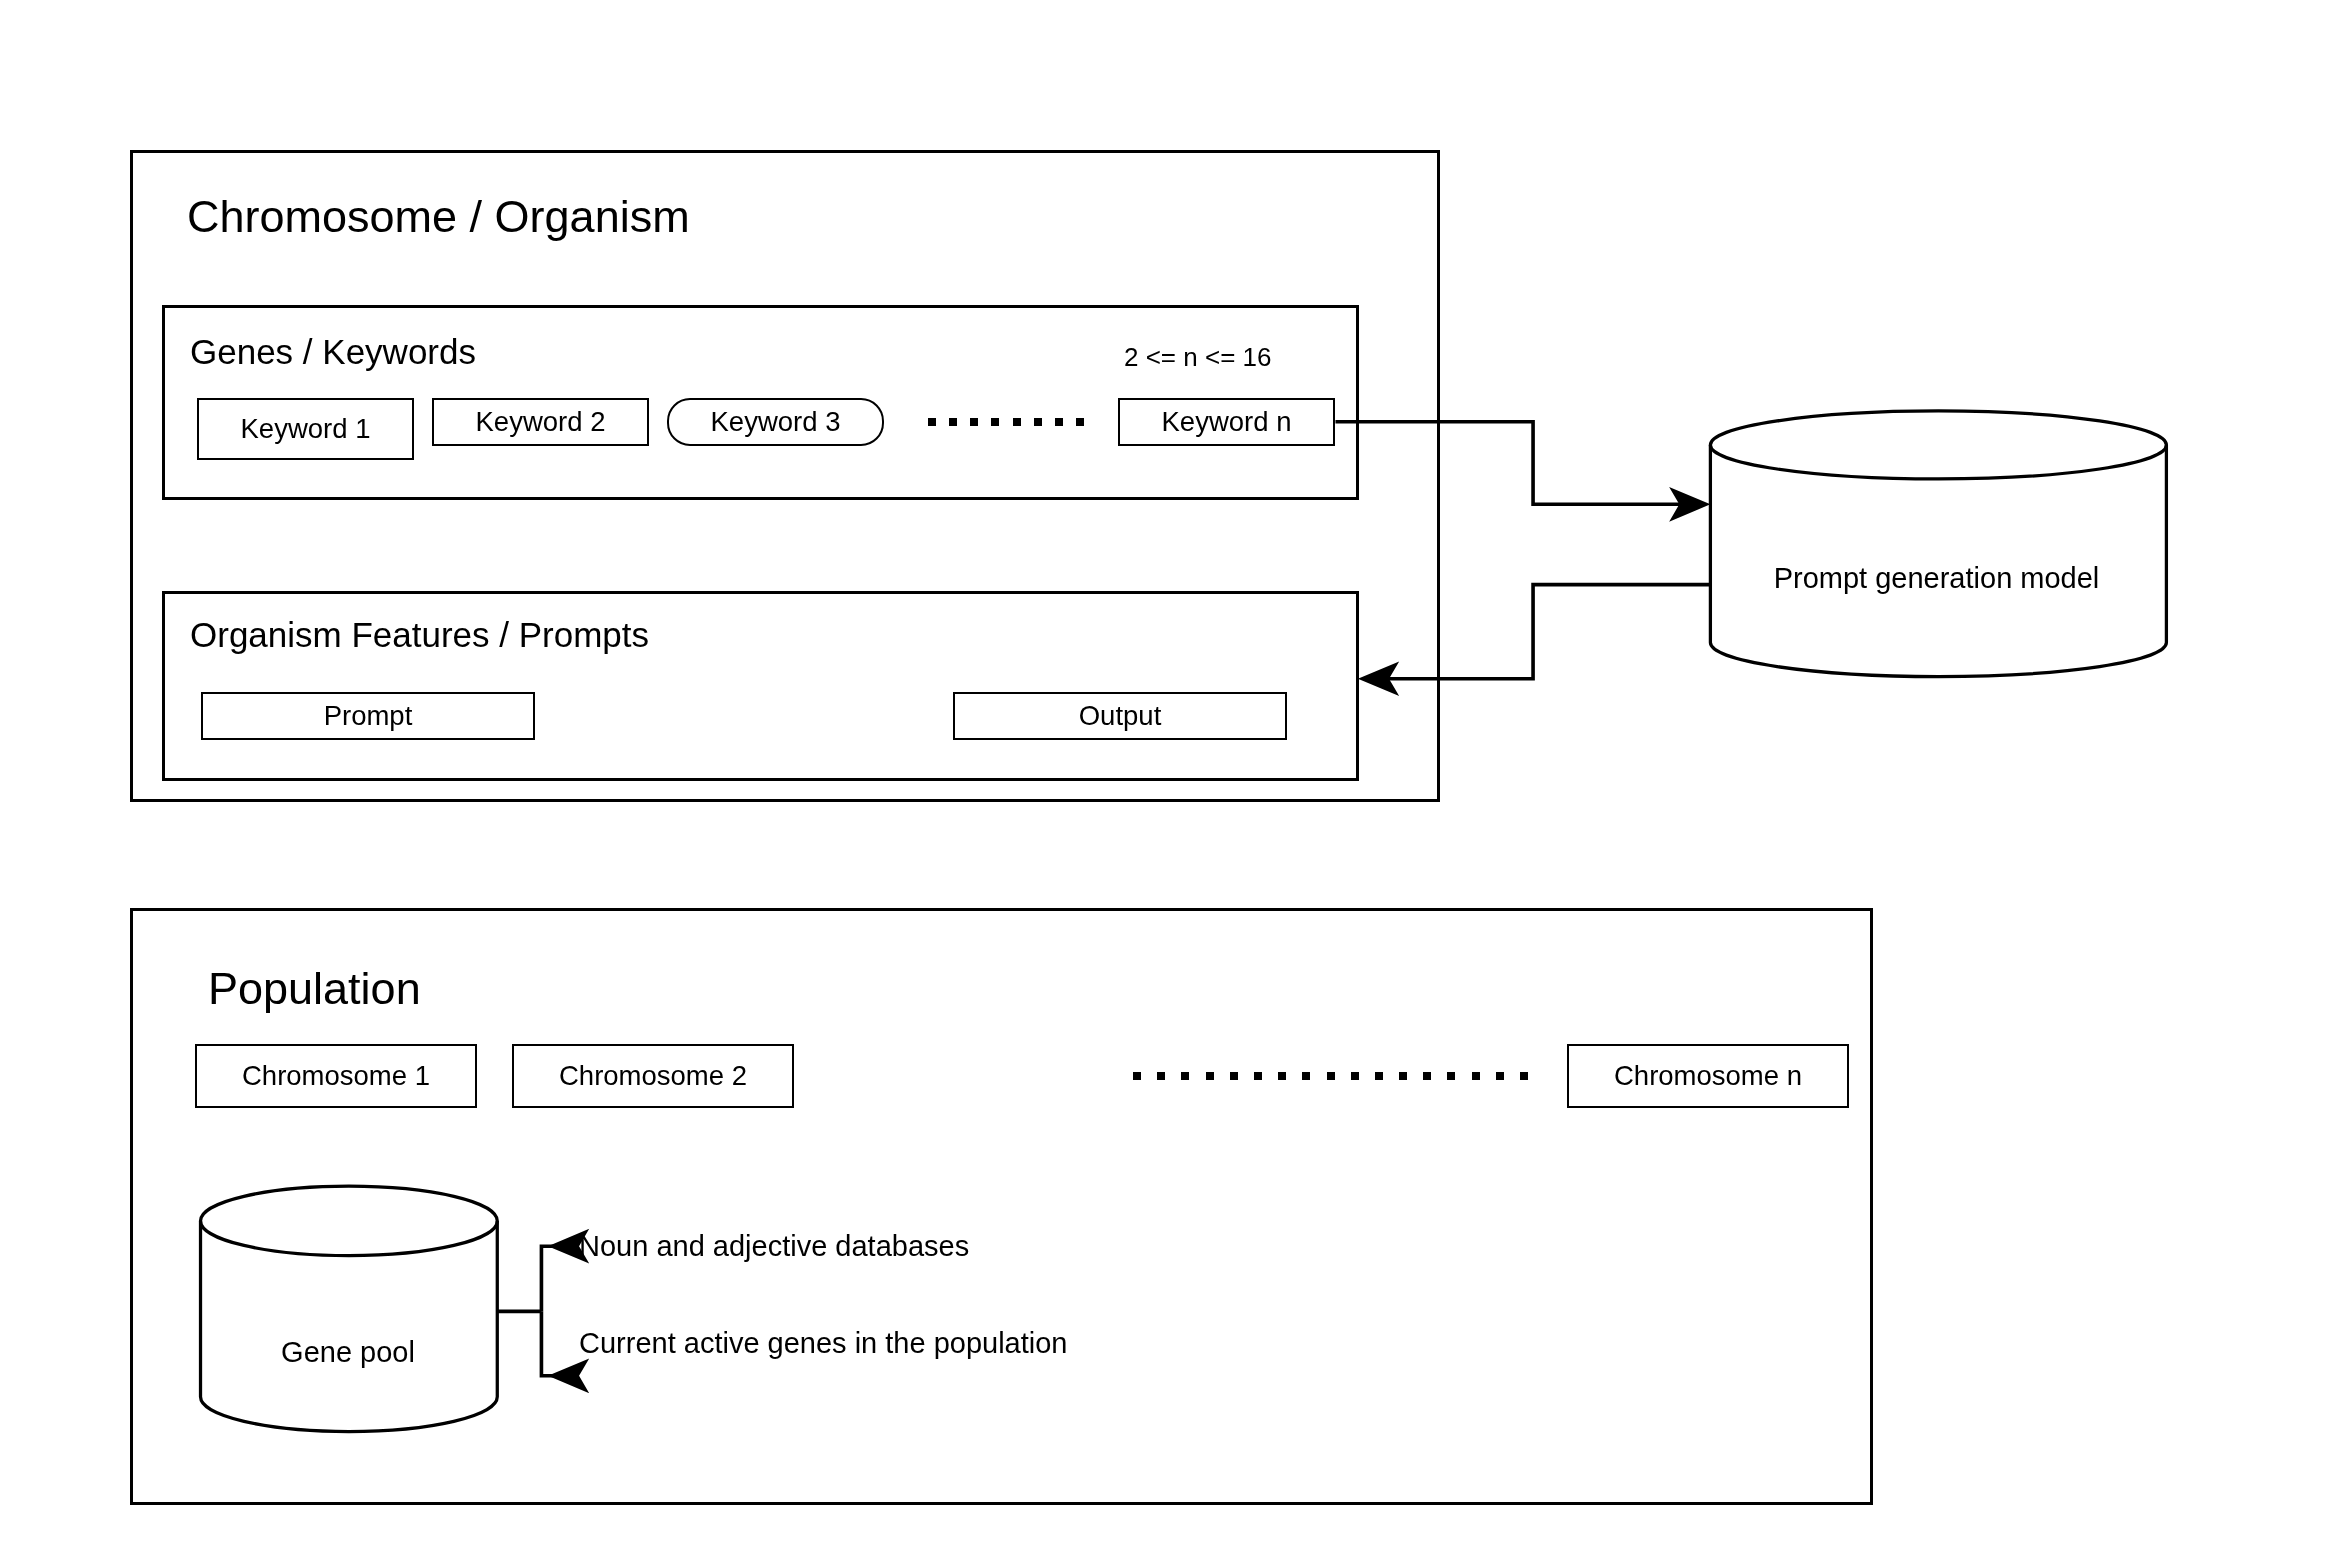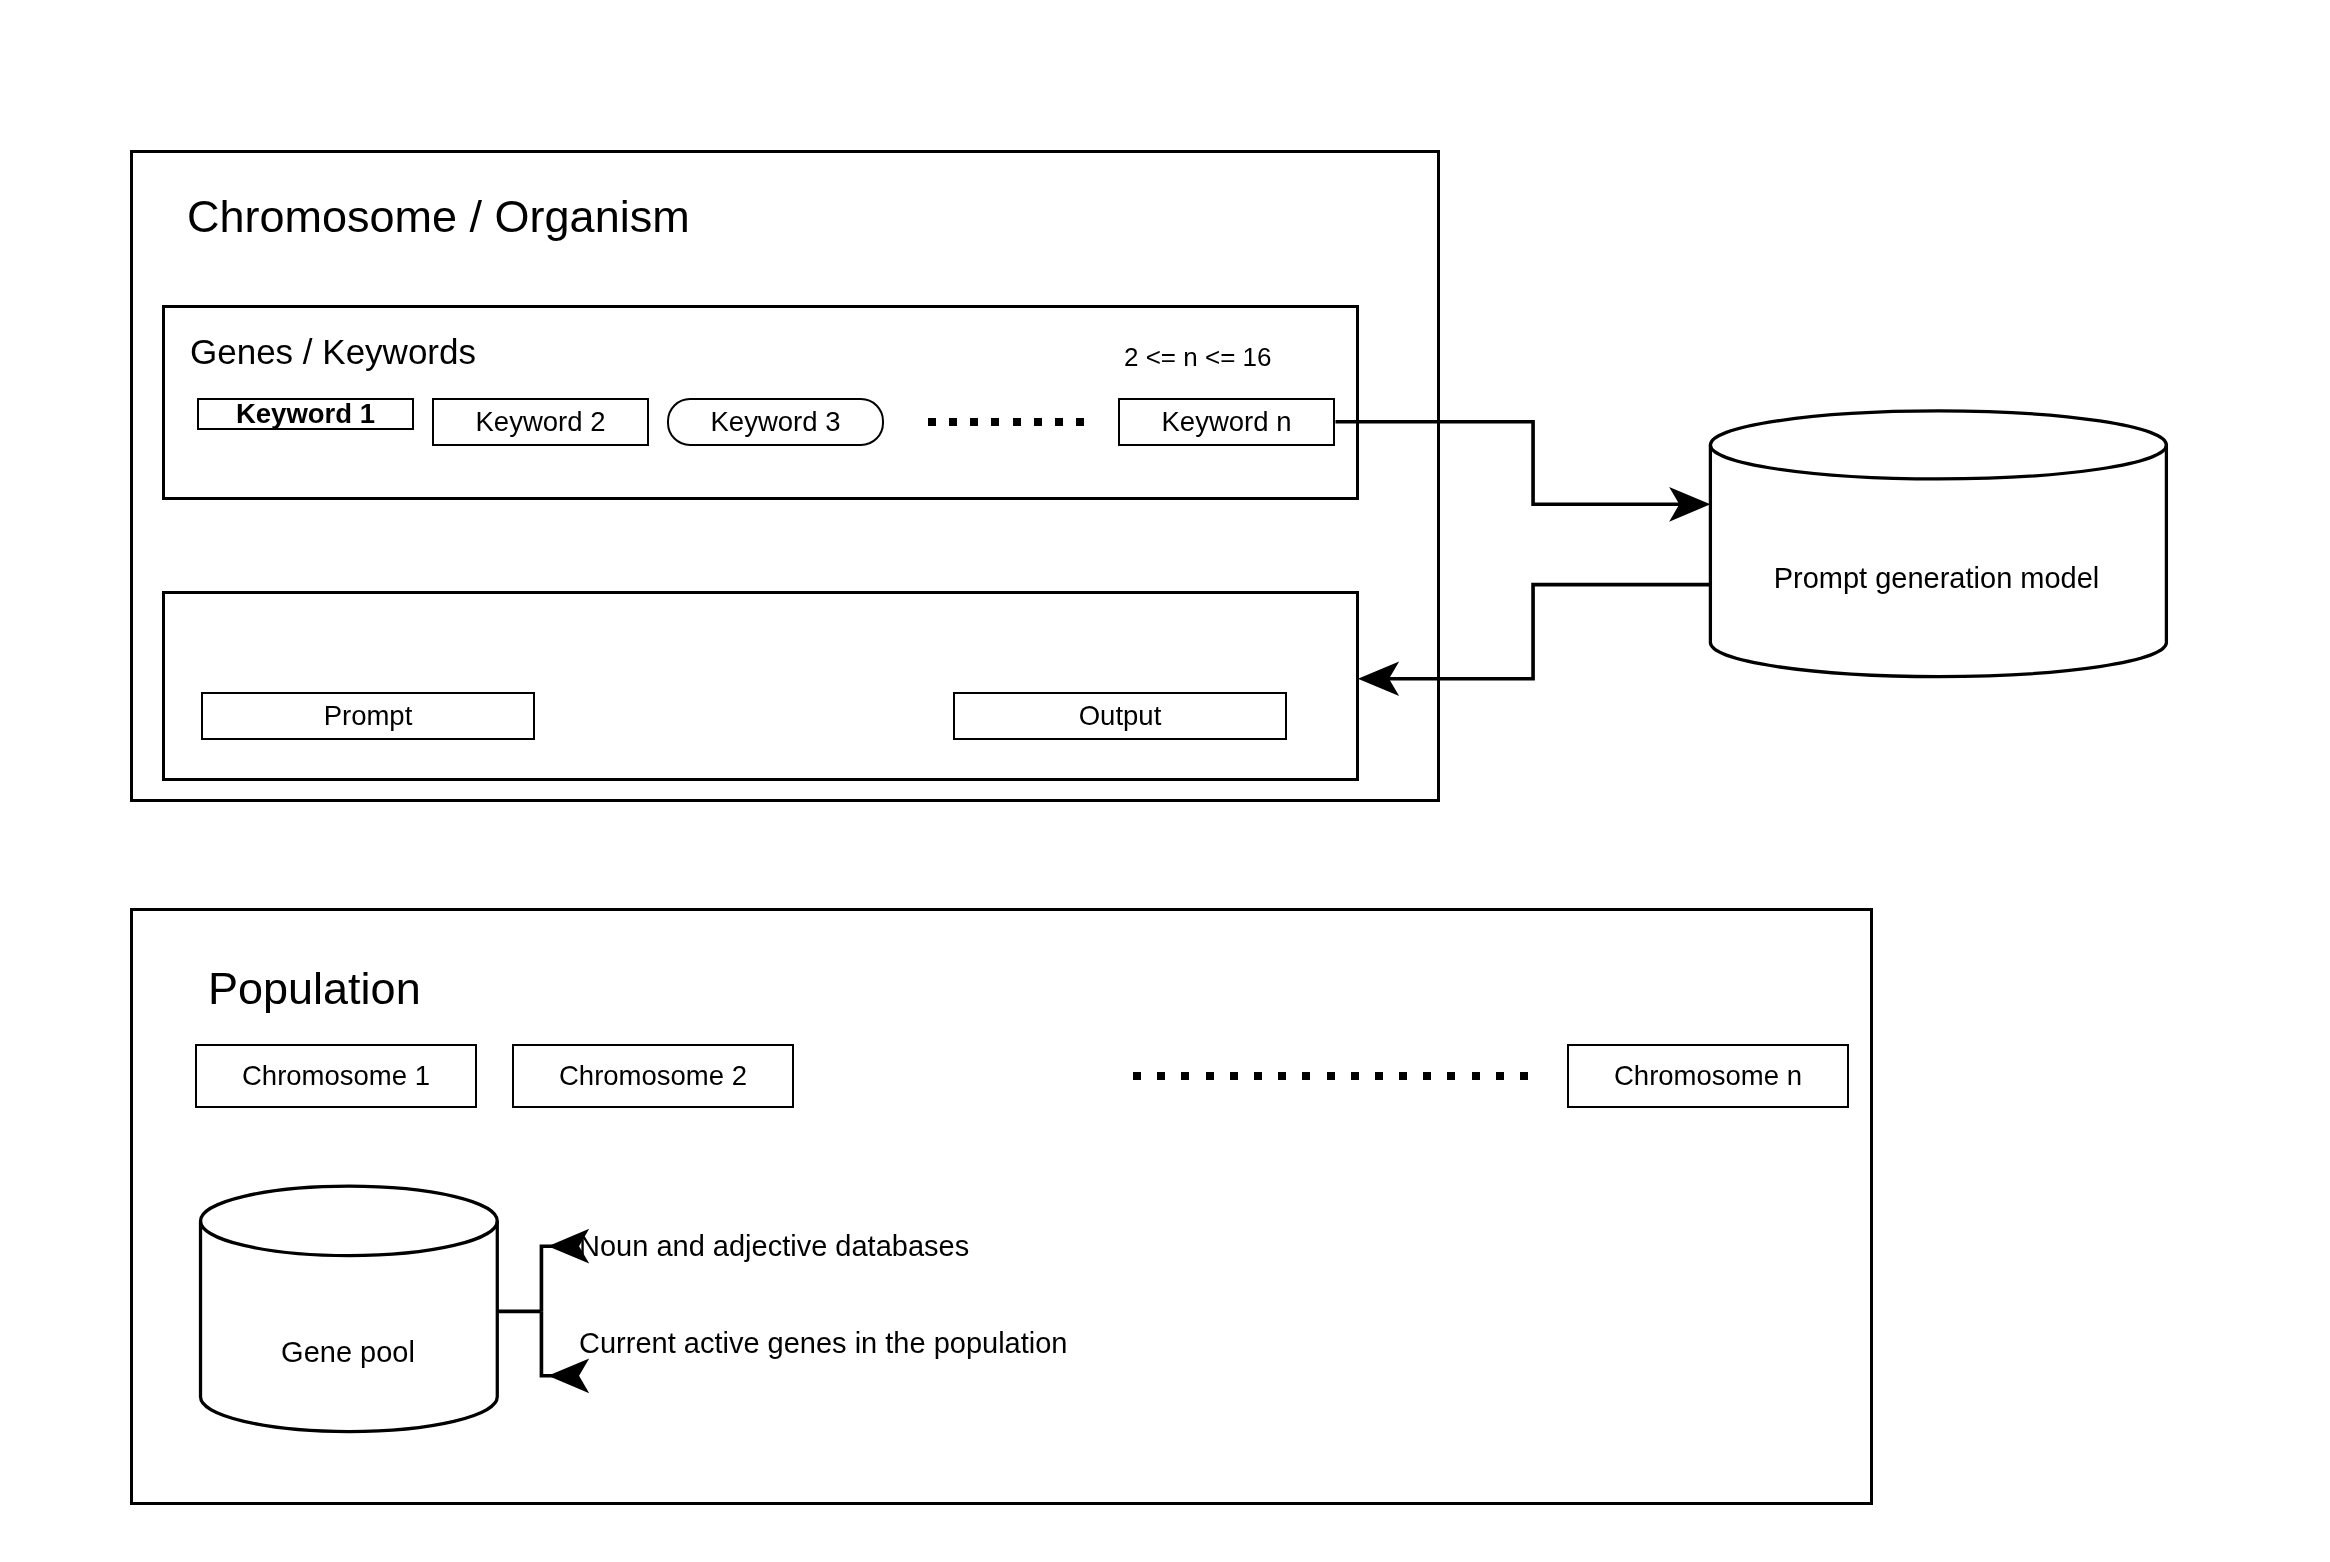--- a/index.html
+++ b/index.html
@@ -121,39 +121,40 @@
   <div class="outer-box" style="left:130px; top:114px; width:1310px; height:652px;"></div>
 
   <div class="heading-lg" style="left:187px; top:158px;">Chromosome / Organism</div>
 
   <div class="inner-box" style="left:162px; top:269px; width:1197px; height:195px;"></div>
 
   <div class="heading-md" style="left:190px; top:298px;">Genes / Keywords</div>
 
   <div class="note-text" style="left:1124px; top:308px;">2 &lt;= n &lt;= 16</div>
 
-  <div class="cell-box" style="left:197px; top:362px; width:217px; height:32px;font-weight:bold;">Keyword 1</div>
+  <div class="cell-box" style="left:197px; top:362px; width:217px; height:62px;">Keyword 1</div>
   <div class="cell-box" style="left:432px; top:362px; width:217px; height:48px;">Keyword 2</div>
   <div class="cell-box" style="left:667px; top:362px; width:217px; height:48px;border-radius:23px;">Keyword 3</div>
 
   <div class="dots" style="left:928px; top:382px; width:156px; height:8px;">
     <i></i>
       <i></i>
       <i></i>
       <i></i>
       <i></i>
       <i></i>
       <i></i>
       <i></i>
   </div>
 
   <div class="cell-box" style="left:1118px; top:362px; width:217px; height:48px;">Keyword n</div>
 
   <div class="inner-box" style="left:162px; top:555px; width:1197px; height:190px;"></div>
 
+  <div class="heading-md" style="left:190px; top:581px;">Organism Features / Prompts</div>
 
   <div class="cell-box" style="left:201px; top:656px; width:334px; height:48px;">Prompt</div>
   <div class="cell-box" style="left:953px; top:656px; width:334px; height:48px;">Output</div>
 
   <div class="cyl-label" style="left:1734px; top:528px; width:405px;">Prompt generation model</div>
 
   <div class="outer-box" style="left:130px; top:872px; width:1743px; height:597px;"></div>
 
   <div class="heading-lg" style="left:208px; top:930px;">Population</div>
 

